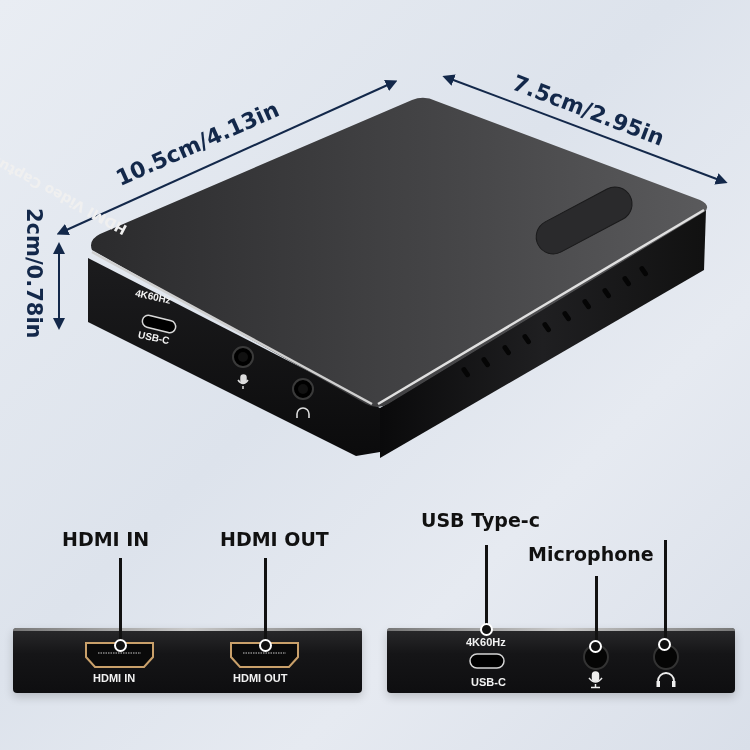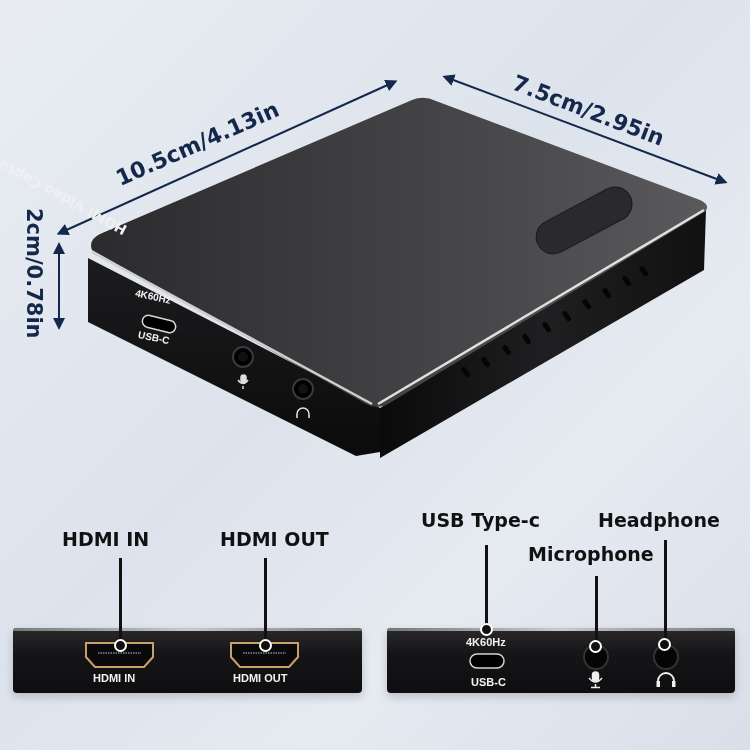--- a/index.html
+++ b/index.html
@@ -142,21 +142,20 @@
   <div class="leader" style="left:119px;top:558px;height:88px;"></div>
   <div class="dot" style="left:114px;top:639px;"></div>
   <div class="leader" style="left:264px;top:558px;height:88px;"></div>
   <div class="dot" style="left:259px;top:639px;"></div>
 
   <div class="port-label" style="left:93px;top:672px;">HDMI IN</div>
   <div class="port-label" style="left:233px;top:672px;">HDMI OUT</div>
 
   <div class="callout" style="left:421px;top:509px;">USB Type-c</div>
   <div class="callout" style="left:528px;top:543px;text-align:center;">Microphone</div>
-  <div class="callout" style="left:598px;top:509px;">Headphone</div>
 
   <div class="panel" style="left:387px;top:628px;width:348px;height:65px;"></div>
 
   <div class="leader" style="left:485px;top:545px;height:82px;"></div>
   <div class="dot" style="left:480px;top:623px;"></div>
   <div class="leader" style="left:595px;top:576px;height:68px;"></div>
   <div class="leader" style="left:664px;top:540px;height:104px;"></div>
 
   <div class="port-label" style="left:466px;top:636px;">4K60Hz</div>
 

